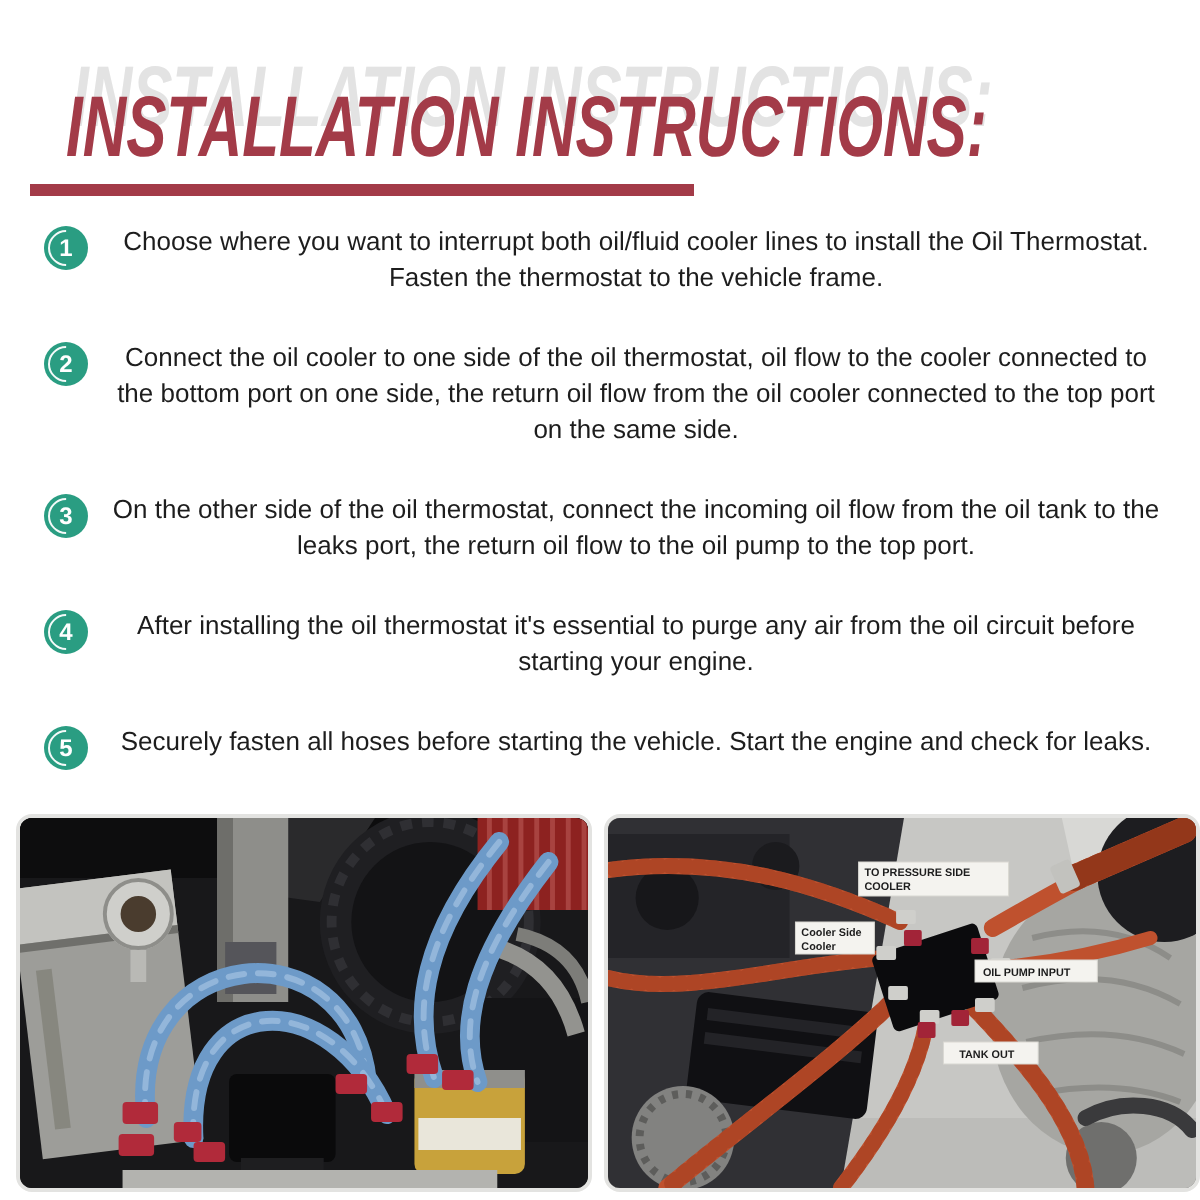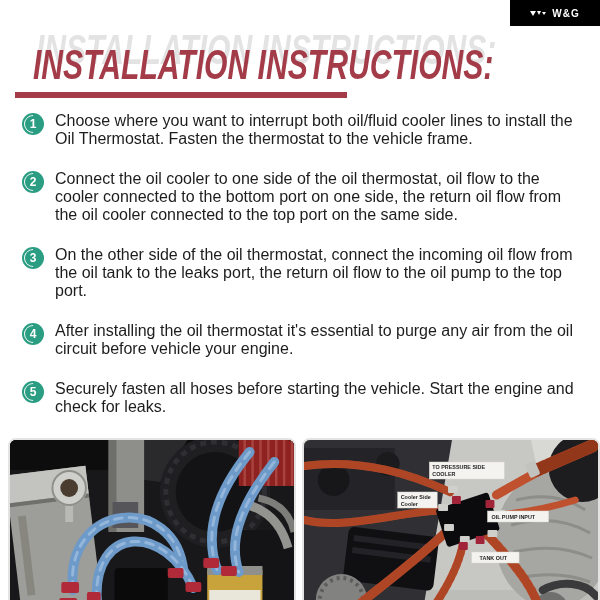--- a/index.html
+++ b/index.html
@@ -26,43 +26,35 @@
   
   .steps { margin: 14px 0 0 22px; }
   .step { display: flex; align-items: flex-start; margin-bottom: 22px; }
   .step-num { flex: 0 0 auto; width: 22px; height: 22px; border-radius: 50%; background: #2a9d82;
     color: #fff; font-weight: bold; font-size: 12px; display: flex; align-items: center;
     justify-content: center; position: relative; margin-top: 1px; }
   .step-num::before { content: ""; position: absolute; inset: 2px; border-radius: 50%;
     border: 1.5px solid rgba(255,255,255,.95); border-right-color: transparent;
     border-bottom-color: transparent; transform: rotate(-45deg); }
   .step-num span { position: relative; z-index: 1; }
-  .step-text { margin-left: 11px; width: 526px; font-size: 16px; line-height: 18px; color: #1d1d1d; }
+  .step-text { margin-left: 11px; width: 526px; font-size: 13px; line-height: 18px; color: #1d1d1d; text-align: center; }
 
   
   .photos { display: flex; gap: 6px; padding-left: 8px; margin-top: 14px; }
   .photo { height: 189px; border: 2px solid #e3e3e1; border-radius: 8px; overflow: hidden; background: #222; }
   .photo-left { width: 288px; }
   .photo-right { width: 298px; }
   .photo svg { display: block; width: 100%; height: 100%; }
   .ph-label { font-family: "Liberation Sans", sans-serif; font-size: 5.5px; font-weight: bold; fill: #1c1c1c; }
 </style>
 </head>
 <body>
 
 <div class="page">
 
-  <div class="brand-badge">
-    <span class="brand-logo">
-      <span class="tri"></span>
-      <span class="tri t2"></span>
-      <span class="tri t3"></span>
-    </span>
-    <span class="brand-text">W&amp;G</span>
-  </div>
 
   <div class="header">
     <span class="title-ghost">INSTALLATION INSTRUCTIONS:</span>
     <span class="title-main">INSTALLATION INSTRUCTIONS:</span>
   </div>
   <div style="margin-left:15px;">
     <div class="title-underline"></div>
   </div>
 
   <div class="steps">
@@ -81,21 +73,21 @@
     <div class="step">
       <div class="step-num">
           <span>3</span>
         </div>
       <div class="step-text">On the other side of the oil thermostat, connect the incoming oil flow from the oil tank to the leaks port, the return oil flow to the oil pump to the top port.</div>
     </div>
     <div class="step">
       <div class="step-num">
           <span>4</span>
         </div>
-      <div class="step-text">After installing the oil thermostat it's essential to purge any air from the oil circuit before vehicle your engine.</div>
+      <div class="step-text">After installing the oil thermostat it's essential to purge any air from the oil circuit before starting your engine.</div>
     </div>
     <div class="step">
       <div class="step-num">
           <span>5</span>
         </div>
       <div class="step-text">Securely fasten all hoses before starting the vehicle. Start the engine and check for leaks.</div>
     </div>
   </div>
 
   <div class="photos">

